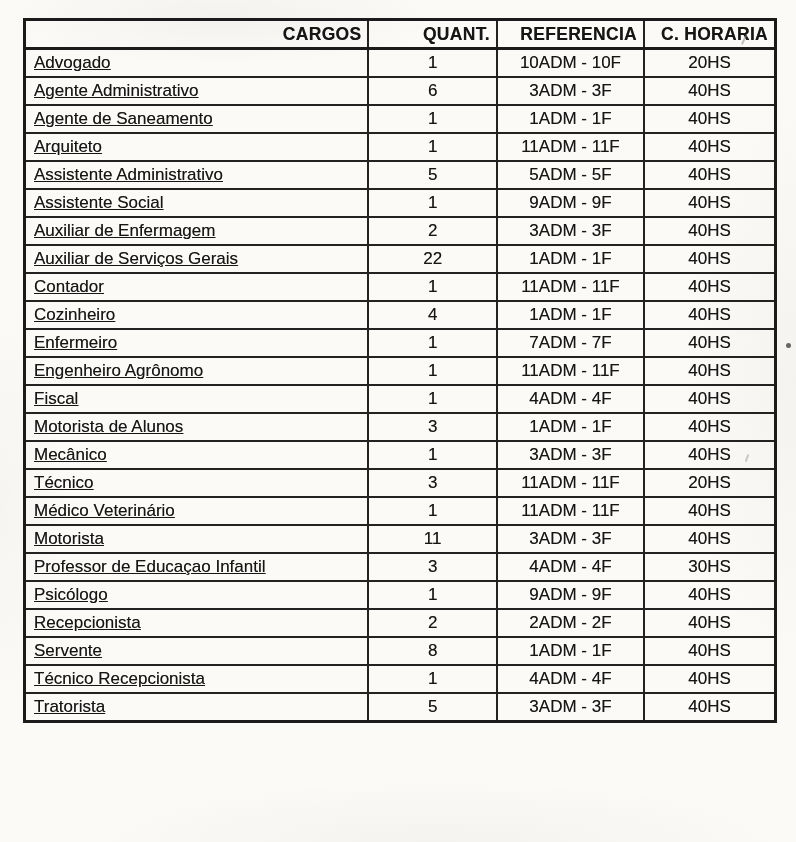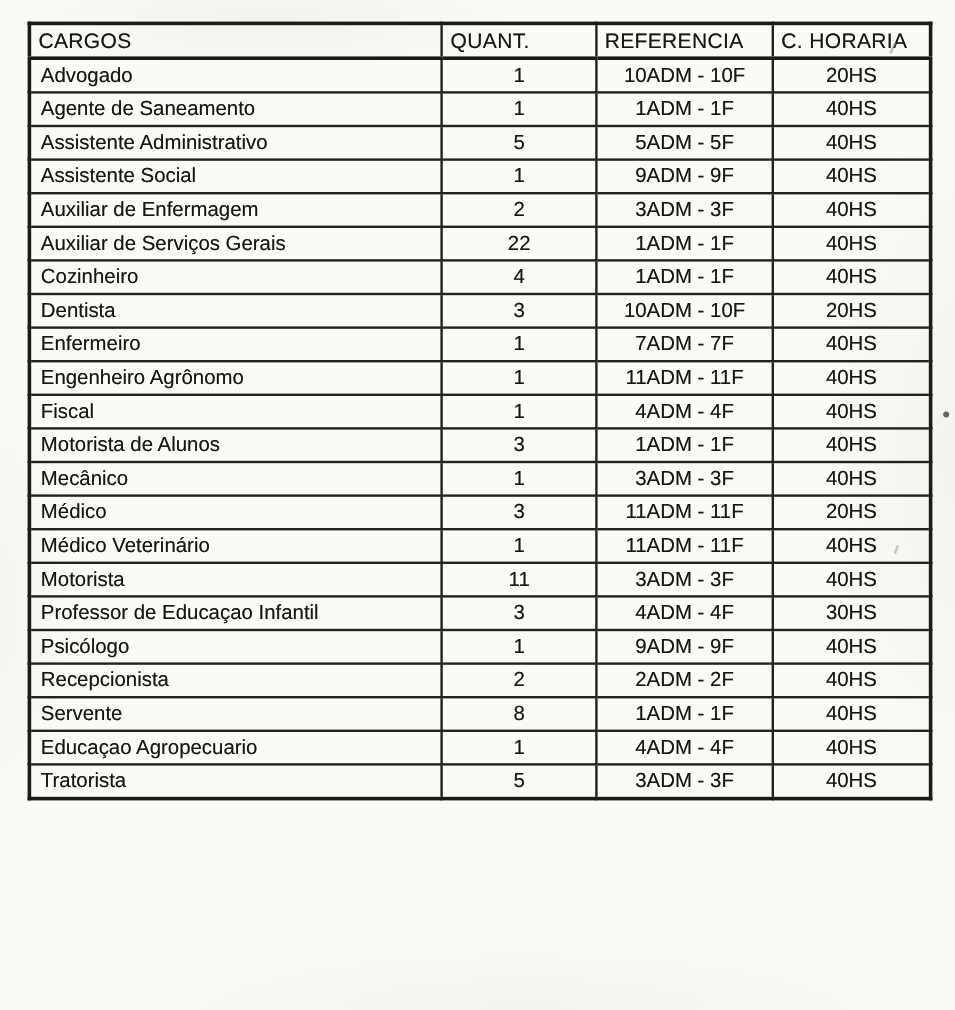--- a/index.html
+++ b/index.html
@@ -36,27 +36,27 @@
     height: 26px;
     padding: 0 6px;
     font-size: 17px;
     line-height: 1.05;
     color: #161616;
     white-space: nowrap;
     overflow: hidden;
     text-shadow: 0 0 0.5px rgba(20,20,20,0.55);
   }
   .positions thead th {
-    font-weight: normal;
+    font-weight: bold;
     font-size: 17.5px;
-    text-align: left;
+    text-align: right;
     letter-spacing: 0.3px;
     border-bottom: 3px solid #1b1b1b;
   }
-  .positions td.col-cargo   { text-align: left; padding-left: 8px; }
+  .positions td.col-cargo   { text-align: left; padding-left: 8px; text-decoration: underline; }
   .positions td.col-quant,
   .positions td.col-ref,
   .positions td.col-hor     { text-align: center; }
 
   
   .speck-dot {
     position: absolute;
     left: 786px; top: 343px;
     width: 5px; height: 5px;
     border-radius: 50%;
@@ -103,28 +103,40 @@
       </tr>
     </thead>
     <tbody>
     <tr>
       <td class="col-cargo">Advogado</td>
       <td class="col-quant">1</td>
       <td class="col-ref">10ADM - 10F</td>
       <td class="col-hor">20HS</td>
     </tr>
 
+    <tr>
+      <td class="col-cargo">Agente Administrativo</td>
+      <td class="col-quant">6</td>
+      <td class="col-ref">3ADM - 3F</td>
+      <td class="col-hor">40HS</td>
+    </tr>
 
     <tr>
       <td class="col-cargo">Agente de Saneamento</td>
       <td class="col-quant">1</td>
       <td class="col-ref">1ADM - 1F</td>
       <td class="col-hor">40HS</td>
     </tr>
 
+    <tr>
+      <td class="col-cargo">Arquiteto</td>
+      <td class="col-quant">1</td>
+      <td class="col-ref">11ADM - 11F</td>
+      <td class="col-hor">40HS</td>
+    </tr>
 
     <tr>
       <td class="col-cargo">Assistente Administrativo</td>
       <td class="col-quant">5</td>
       <td class="col-ref">5ADM - 5F</td>
       <td class="col-hor">40HS</td>
     </tr>
 
     <tr>
       <td class="col-cargo">Assistente Social</td>
@@ -141,34 +153,34 @@
     </tr>
 
     <tr>
       <td class="col-cargo">Auxiliar de Serviços Gerais</td>
       <td class="col-quant">22</td>
       <td class="col-ref">1ADM - 1F</td>
       <td class="col-hor">40HS</td>
     </tr>
 
 
+    <tr>
+      <td class="col-cargo">Contador</td>
+      <td class="col-quant">1</td>
+      <td class="col-ref">11ADM - 11F</td>
+      <td class="col-hor">40HS</td>
+    </tr>
 
     <tr>
       <td class="col-cargo">Cozinheiro</td>
       <td class="col-quant">4</td>
       <td class="col-ref">1ADM - 1F</td>
       <td class="col-hor">40HS</td>
     </tr>
 
-    <tr>
-      <td class="col-cargo">Dentista</td>
-      <td class="col-quant">3</td>
-      <td class="col-ref">10ADM - 10F</td>
-      <td class="col-hor">20HS</td>
-    </tr>
 
     <tr>
       <td class="col-cargo">Enfermeiro</td>
       <td class="col-quant">1</td>
       <td class="col-ref">7ADM - 7F</td>
       <td class="col-hor">40HS</td>
     </tr>
 
     <tr>
       <td class="col-cargo">Engenheiro Agrônomo</td>
@@ -193,21 +205,21 @@
     </tr>
 
     <tr>
       <td class="col-cargo">Mecânico</td>
       <td class="col-quant">1</td>
       <td class="col-ref">3ADM - 3F</td>
       <td class="col-hor">40HS</td>
     </tr>
 
     <tr>
-      <td class="col-cargo">Médico</td>
+      <td class="col-cargo">Técnico</td>
       <td class="col-quant">3</td>
       <td class="col-ref">11ADM - 11F</td>
       <td class="col-hor">20HS</td>
     </tr>
 
     <tr>
       <td class="col-cargo">Médico Veterinário</td>
       <td class="col-quant">1</td>
       <td class="col-ref">11ADM - 11F</td>
       <td class="col-hor">40HS</td>
@@ -244,21 +256,21 @@
     </tr>
 
     <tr>
       <td class="col-cargo">Servente</td>
       <td class="col-quant">8</td>
       <td class="col-ref">1ADM - 1F</td>
       <td class="col-hor">40HS</td>
     </tr>
 
     <tr>
-      <td class="col-cargo">Educaçao Agropecuario</td>
+      <td class="col-cargo">Técnico Recepcionista</td>
       <td class="col-quant">1</td>
       <td class="col-ref">4ADM - 4F</td>
       <td class="col-hor">40HS</td>
     </tr>
 
     <tr>
       <td class="col-cargo">Tratorista</td>
       <td class="col-quant">5</td>
       <td class="col-ref">3ADM - 3F</td>
       <td class="col-hor">40HS</td>

